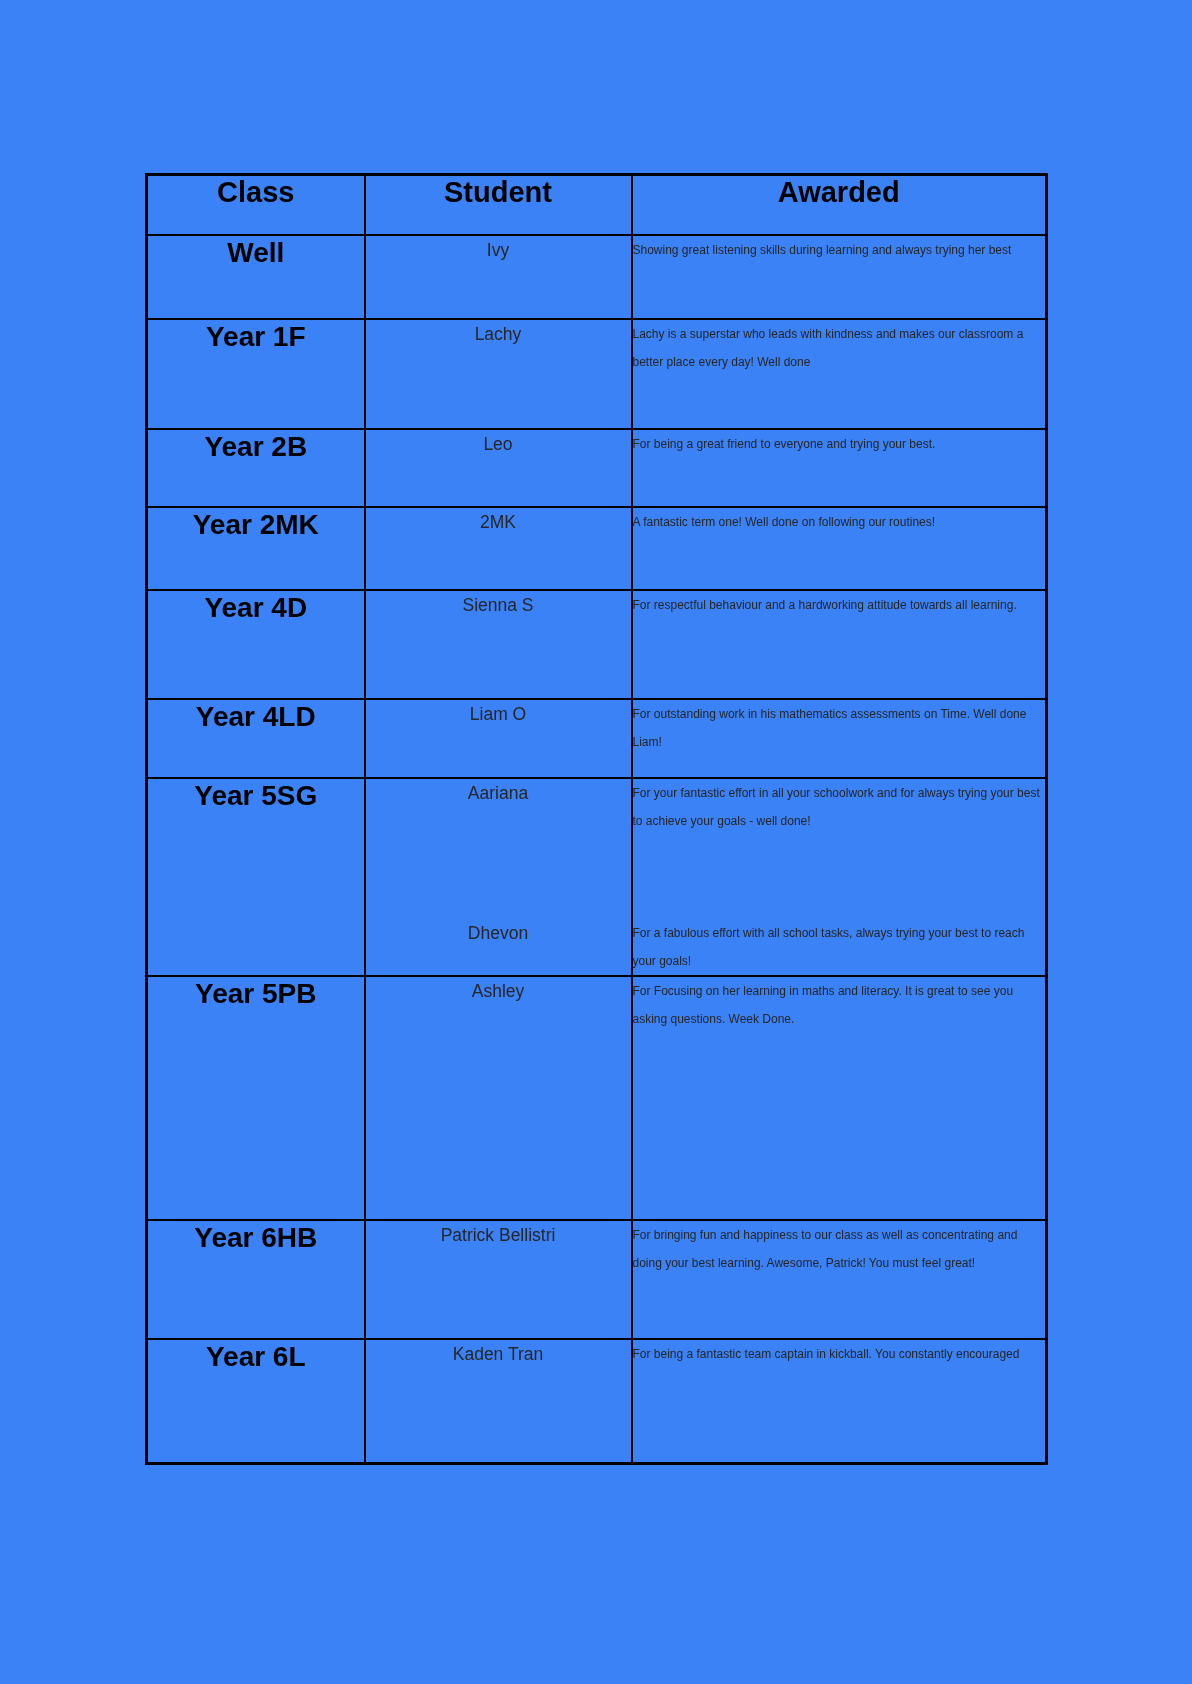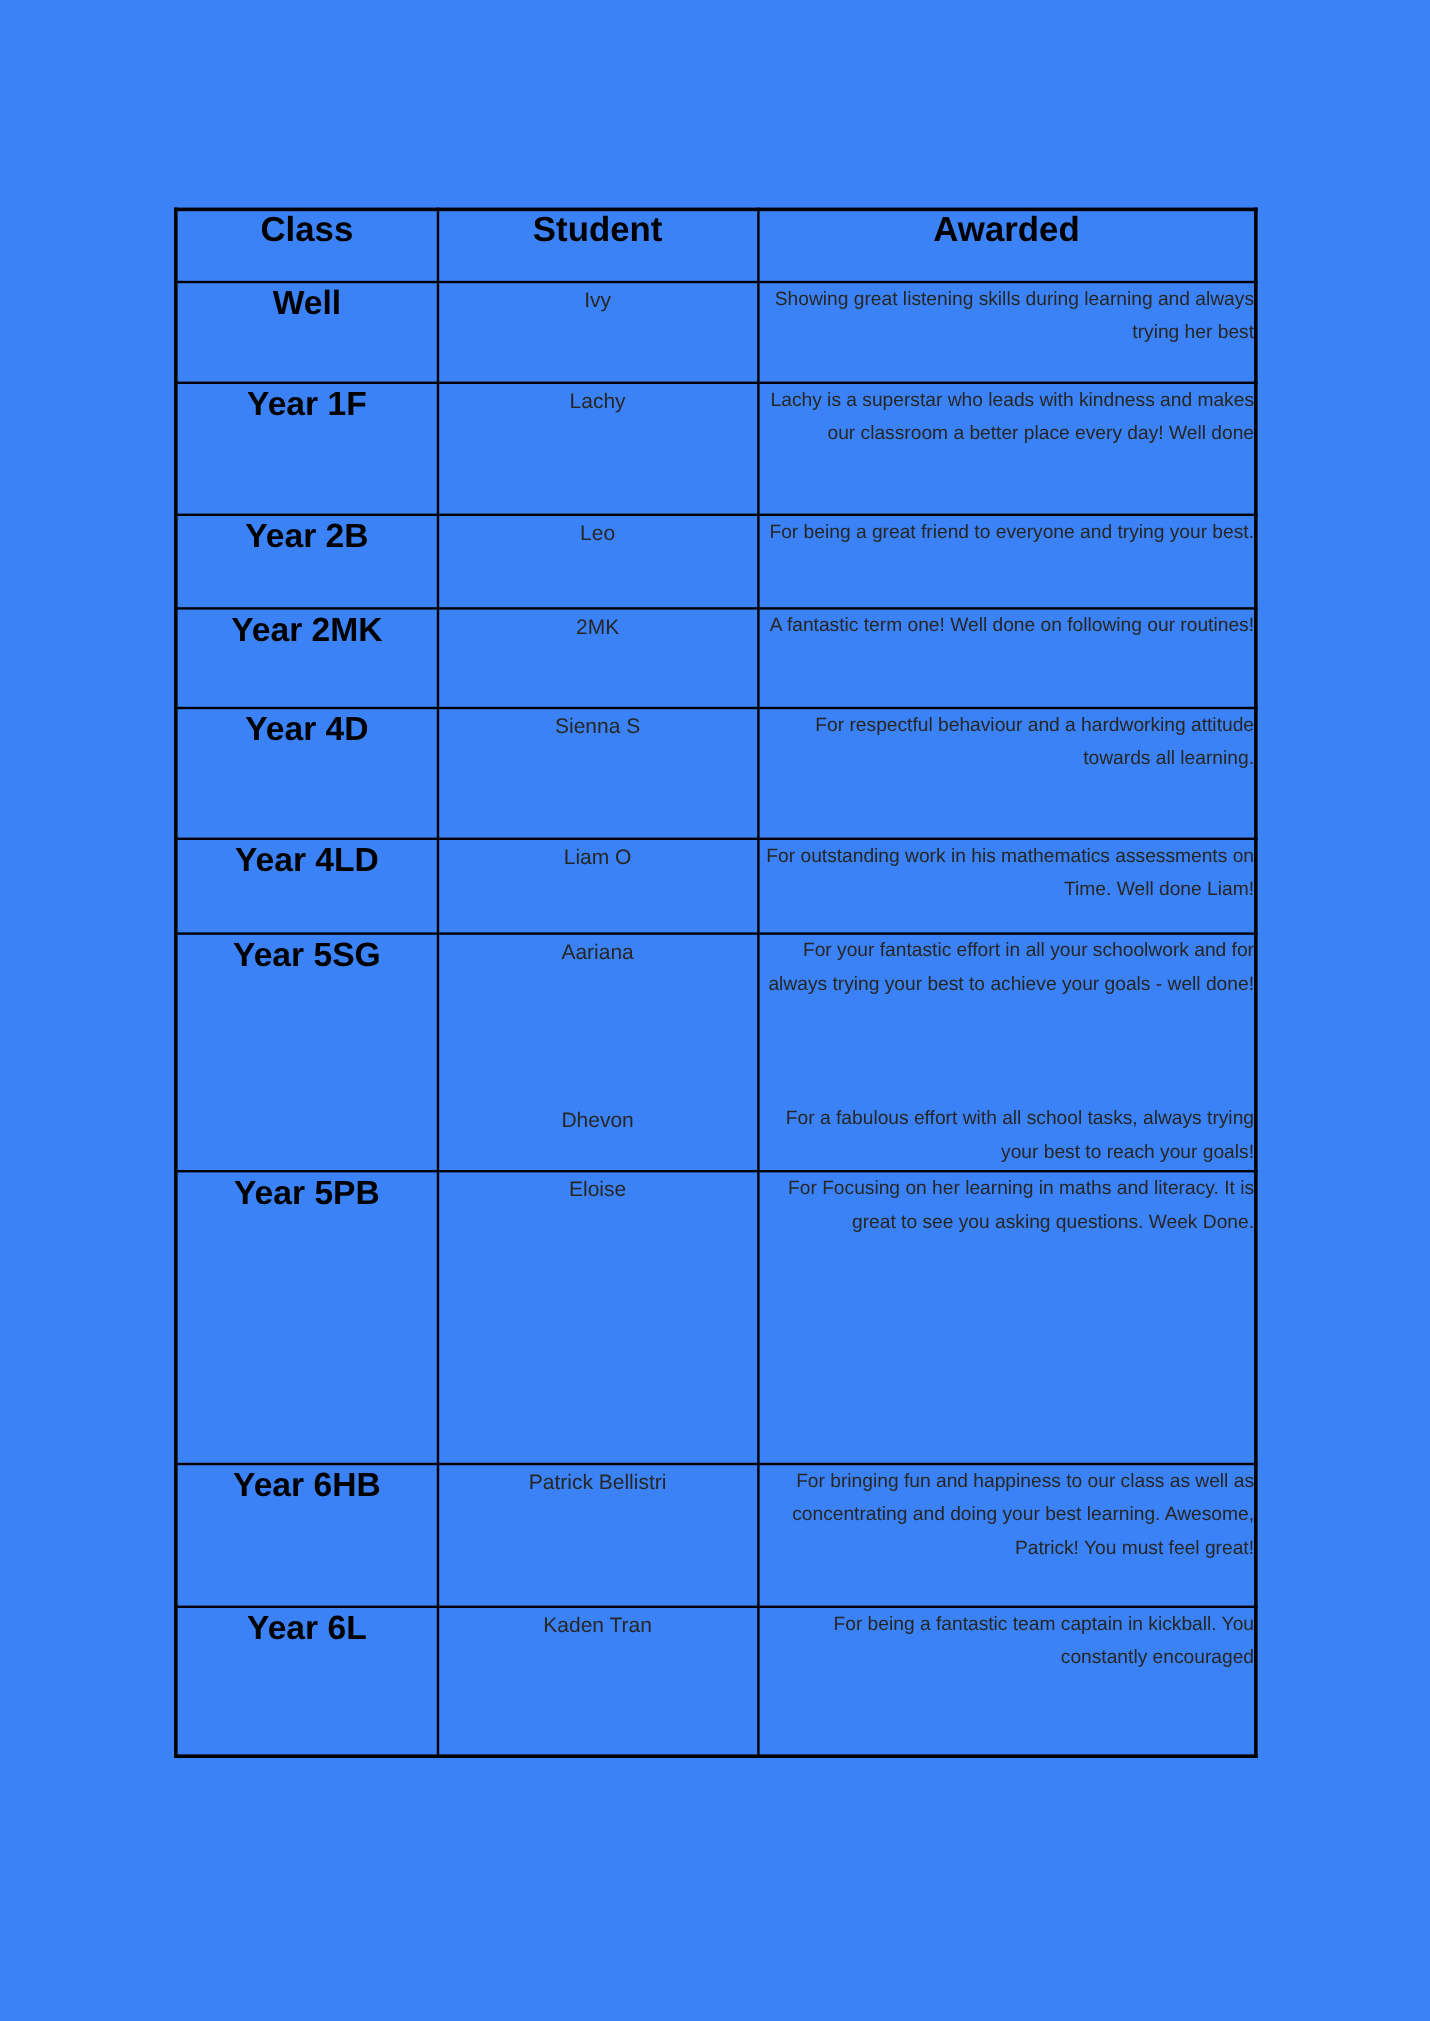--- a/index.html
+++ b/index.html
@@ -48,23 +48,23 @@
     padding-top: 6px;
   }
   td.student-cell {
     font-size: 17.5px;
     line-height: 28px;
     text-align: center;
     color: #262626;
     padding: 5px 6px 0 6px;
   }
   td.award-cell {
-    font-size: 16px;
+    font-size: 12px;
     line-height: 28px;
-    text-align: right;
+    text-align: left;
     color: #262626;
     padding: 5px 24px 0 12px;
   }
   .line { min-height: 28px; }
   
   tbody tr:nth-child(1)  { height: 84px;  }
   tbody tr:nth-child(2)  { height: 110px; }
   tbody tr:nth-child(3)  { height: 78px;  }
   tbody tr:nth-child(4)  { height: 83px;  }
   tbody tr:nth-child(5)  { height: 109px; }
@@ -169,21 +169,21 @@
             <div class="line">&nbsp;</div>
             <div class="line">&nbsp;</div>
             <div class="line">&nbsp;</div>
             <div class="line">For a fabulous effort with all school tasks, always trying your best to reach your goals!</div>
           </td>
   </tr>
 
   <tr>
     <td class="class-cell">Year 5PB</td>
     <td class="student-cell">
-            <div class="line">Eloise</div>
+            <div class="line">Ashley</div>
           </td>
     <td class="award-cell">
             <div class="line">For Focusing on her learning in maths and literacy. It is great to see you asking questions. Week Done.</div>
           </td>
   </tr>
 
   <tr>
     <td class="class-cell">Year 6HB</td>
     <td class="student-cell">
             <div class="line">Patrick Bellistri</div>

